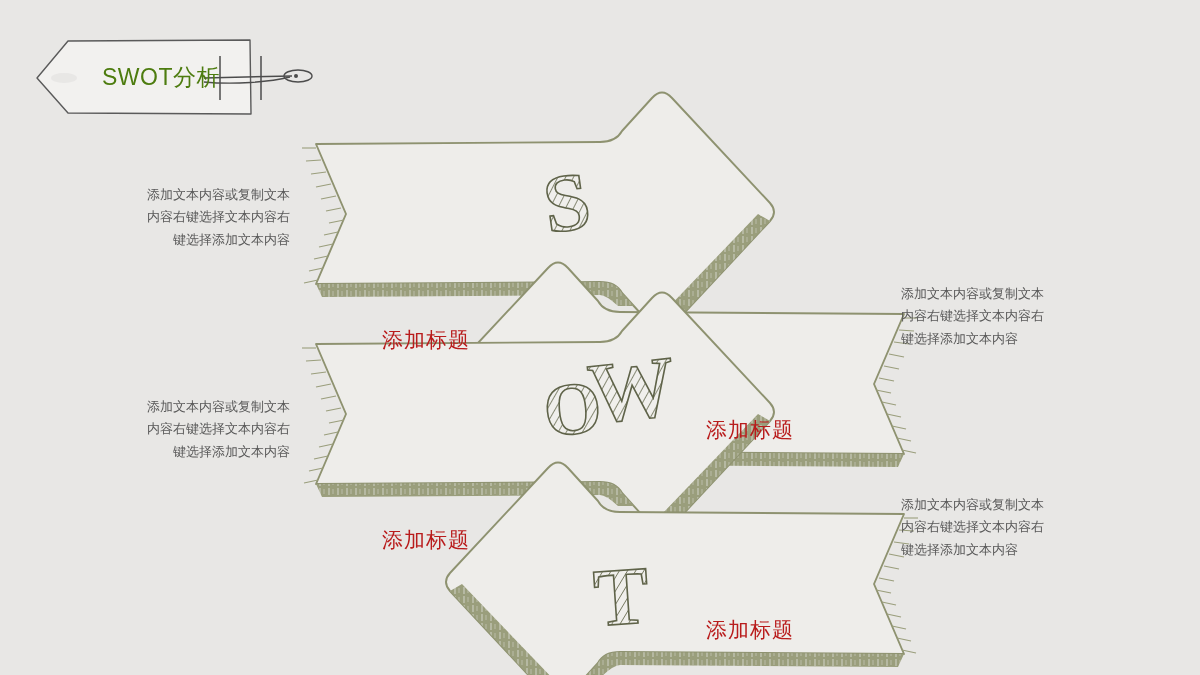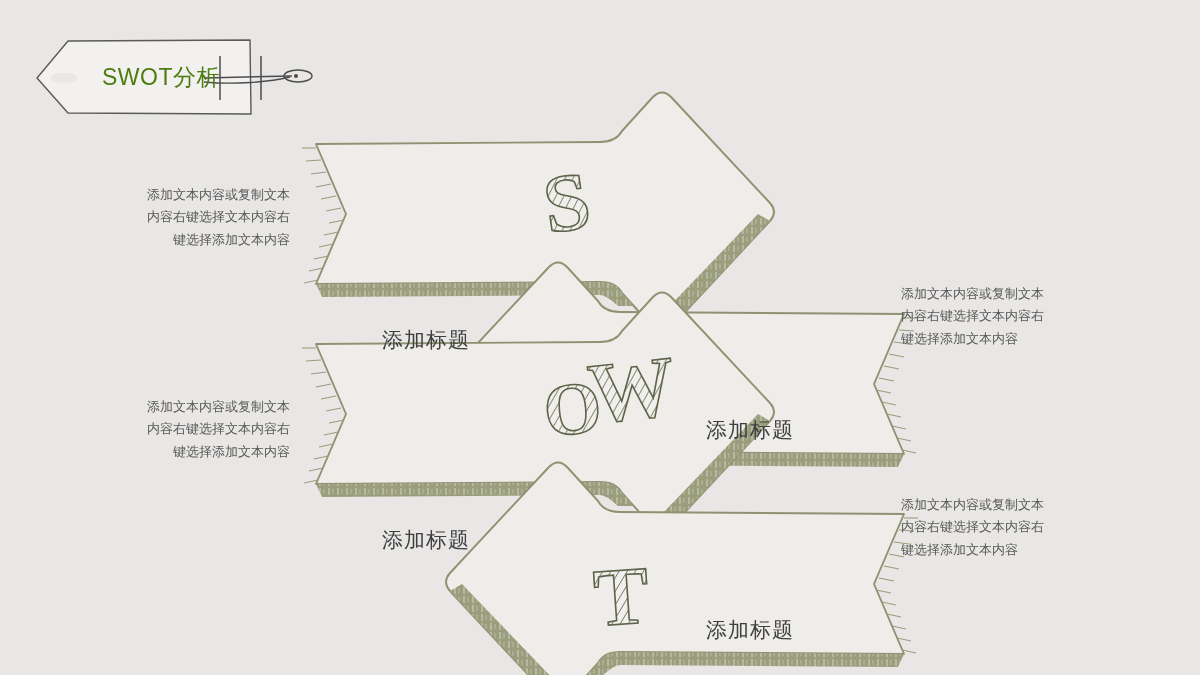--- a/index.html
+++ b/index.html
@@ -48,21 +48,21 @@
     left: 300px;
     top: 118px;
     width: 610px;
     height: 510px;
   }
   .diagram svg { position: absolute; left: 0; top: 0; overflow: visible; }
 
   .arrow-title {
     position: absolute;
     font-size: 21px;
-    color: #404040;
+    color: #b91c1c;
     white-space: nowrap;
     letter-spacing: 1px;
     text-align: center;
   }
 
   
   .body-text {
     position: absolute;
     font-size: 13px;
     line-height: 1.72;

